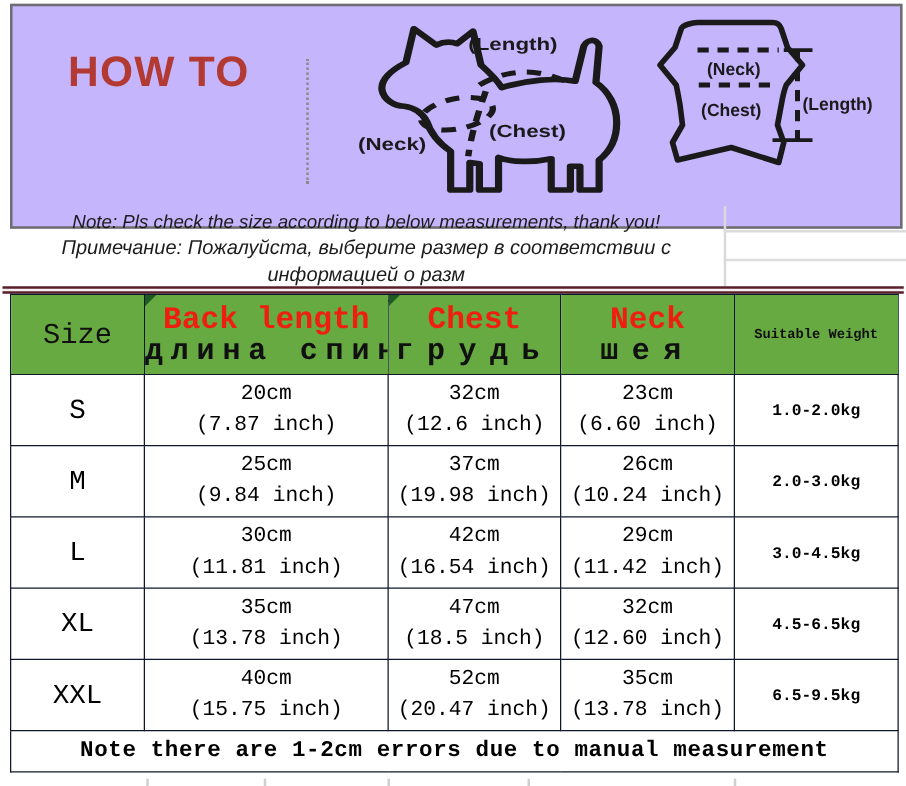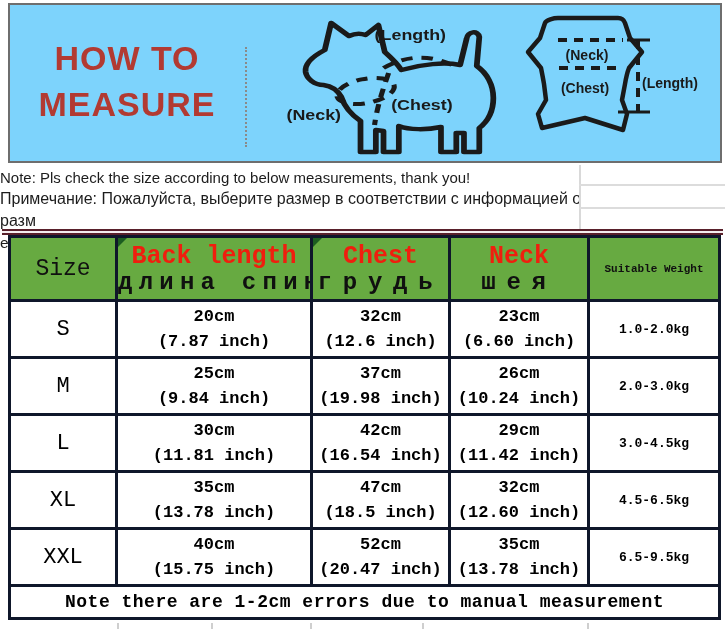--- a/index.html
+++ b/index.html
@@ -2,84 +2,83 @@
 <html><head>
 <meta charset="utf-8">
 <style>
   * { margin:0; padding:0; box-sizing:border-box; }
   html,body { background:#ffffff; }
   body { width:725px; height:629px; position:relative; overflow:hidden;
          font-family:"Liberation Sans", sans-serif; }
   .canvas { position:absolute; left:0; top:0; width:725px; height:629px; background:#fff; }
 
   
-  .top-box { position:absolute; left:8px; top:3px; width:714px; height:160px;
-             border:2px solid #6e6e6e; background:#7dd3fc; }
+  .top-box { position:absolute; left:8px; top:3px; width:714px; height:180px;
+             border:2px solid #6e6e6e; background:#c4b5fd; }
   .title { position:absolute; left:10px; top:30px; width:214px; text-align:center;
            color:#b23a32; font-size:34px; font-weight:700; line-height:46px;
            letter-spacing:1px; font-family:"Liberation Sans", sans-serif; }
   .divider { position:absolute; left:235px; top:42px; height:100px; width:0;
              border-left:2px dotted #8a8a8a; }
   .diagram { position:absolute; top:2px; }
   .diagram text { font-family:"Liberation Sans", sans-serif; font-size:14px;
                   font-weight:700; fill:#1a1a1a; }
   .outline  { fill:none; stroke:#1a1a1a; stroke-width:4.5;
               stroke-linejoin:round; stroke-linecap:round; }
   .dashline { fill:none; stroke:#1a1a1a; stroke-width:4; stroke-dasharray:9 7;
               stroke-linecap:butt; }
   .tick { fill:none; stroke:#1a1a1a; stroke-width:3; }
 
   
-  .note { position:absolute; left:0; top:167px; width:586px; 
-          color:#1c1c1c; }
+  .note { position:absolute; left:0; top:167px; width:586px; text-align:center;
+          color:#1c1c1c;font-style:italic; }
   .note .n1 { font-size:15px; line-height:21px; }
   .note .n2 { font-size:16px; line-height:22px; }
   .note .n3 { font-size:15.5px; line-height:22px; }
   .grid-v { position:absolute; background:#d9d9d9; width:2px; }
   .grid-h { position:absolute; background:#dcdcdc; height:2px; }
 
   
   .maroon { position:absolute; left:2px; top:229px; width:721px; height:6px;
             border-top:2px solid #59202b; border-bottom:2px solid #59202b; background:#f4eef0; }
 
   
   table.size-table { position:absolute; left:8px; top:235px; width:710px;
        border-collapse:collapse; table-layout:fixed;
        font-family:"Liberation Mono", monospace; color:#000; }
-  .size-table th, .size-table td { border:3px solid #0f172a; text-align:center;
+  .size-table th, .size-table td { border:1px solid #0f172a; text-align:center;
        vertical-align:middle; overflow:hidden; }
   .size-table thead tr { height:64px; }
   .size-table tbody tr { height:57px; }
   .size-table tr.foot { height:33px; }
   .size-table th { background:#67aa41; font-weight:400; position:relative; }
   .h-en-red { color:#f01e0e; font-size:25px; font-weight:700; line-height:28px; }
   .h-ru { color:#101010; font-size:24px; font-weight:700; letter-spacing:0.26em;
           line-height:24px; white-space:nowrap; }
   .h-ru.wide { letter-spacing:0.45em; }
   .h-size { font-size:23px; color:#101010; }
   .h-weight { font-size:11px; font-weight:700; color:#101010; white-space:nowrap; }
   .marker { position:absolute; left:0; top:0; width:0; height:0;
             border-top:9px solid #1c5c20; border-right:9px solid transparent; }
   .c-size { font-size:22px; }
-  .c-cm, .c-in { display:block; font-size:17px; font-weight:700; line-height:25px;
+  .c-cm, .c-in { display:block; font-size:17px; font-weight:400; line-height:25px;
                  white-space:nowrap; }
   .c-wt { font-size:13px; font-weight:700; white-space:nowrap; }
   .foot td { font-size:18px; font-weight:700; letter-spacing:0.5px; }
 
   .bstrip-v { position:absolute; top:623px; width:2px; height:6px; background:#cfcfcf; }
 </style>
 </head>
 <body>
 
 <div class="canvas">
 
   <div class="top-box">
     <div class="title">
       <div>HOW TO</div>
-      <div>MEASURE</div>
     </div>
     <div class="divider"></div>
 
     <svg class="diagram" style="left:256px;" width="258" height="150" viewBox="0 0 202 150" preserveAspectRatio="none">
       <path class="outline" d="M 51,16 L 65,29 C 70,26 74,26 78,28 L 88,18 L 93,45 C 100,53 104,59 106,63
            C 122,57 140,55 152,58 L 157,32 C 158,24 166,23 167,30 L 165,59
            C 173,66 178,78 178,91 C 178,105 173,115 167,121 L 167,145 L 155,145 L 155,126
            L 149,126 L 149,145 L 137,145 L 137,120 C 126,123 112,123 104,119
            L 104,145 L 92,145 L 92,124 L 86,123 L 86,145 L 74,145 L 74,114
            C 66,107 61,98 59,90 C 56,83 51,79 45,78 C 38,78 32,72 31,65

